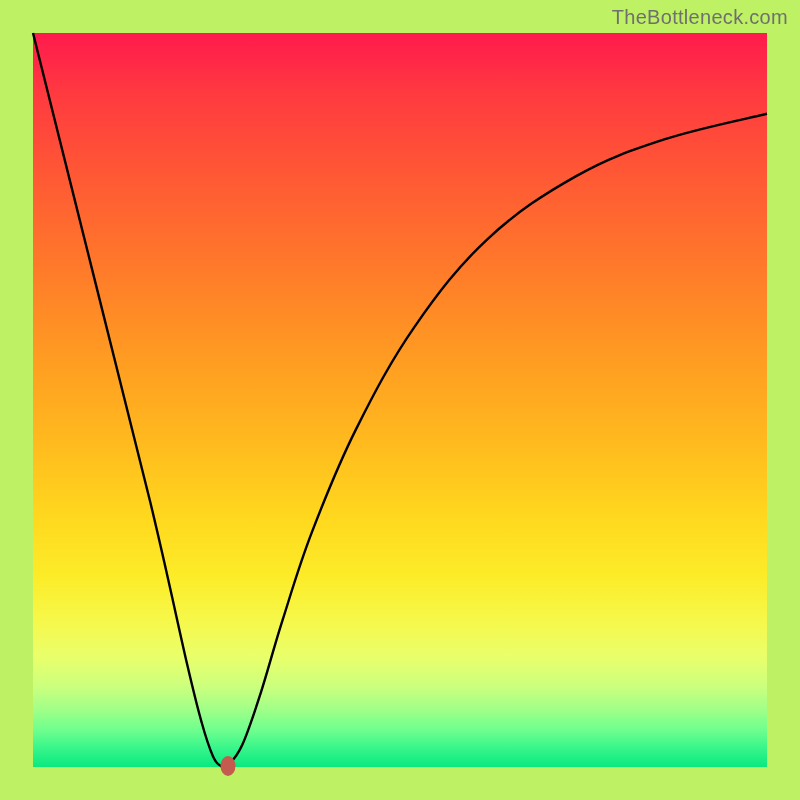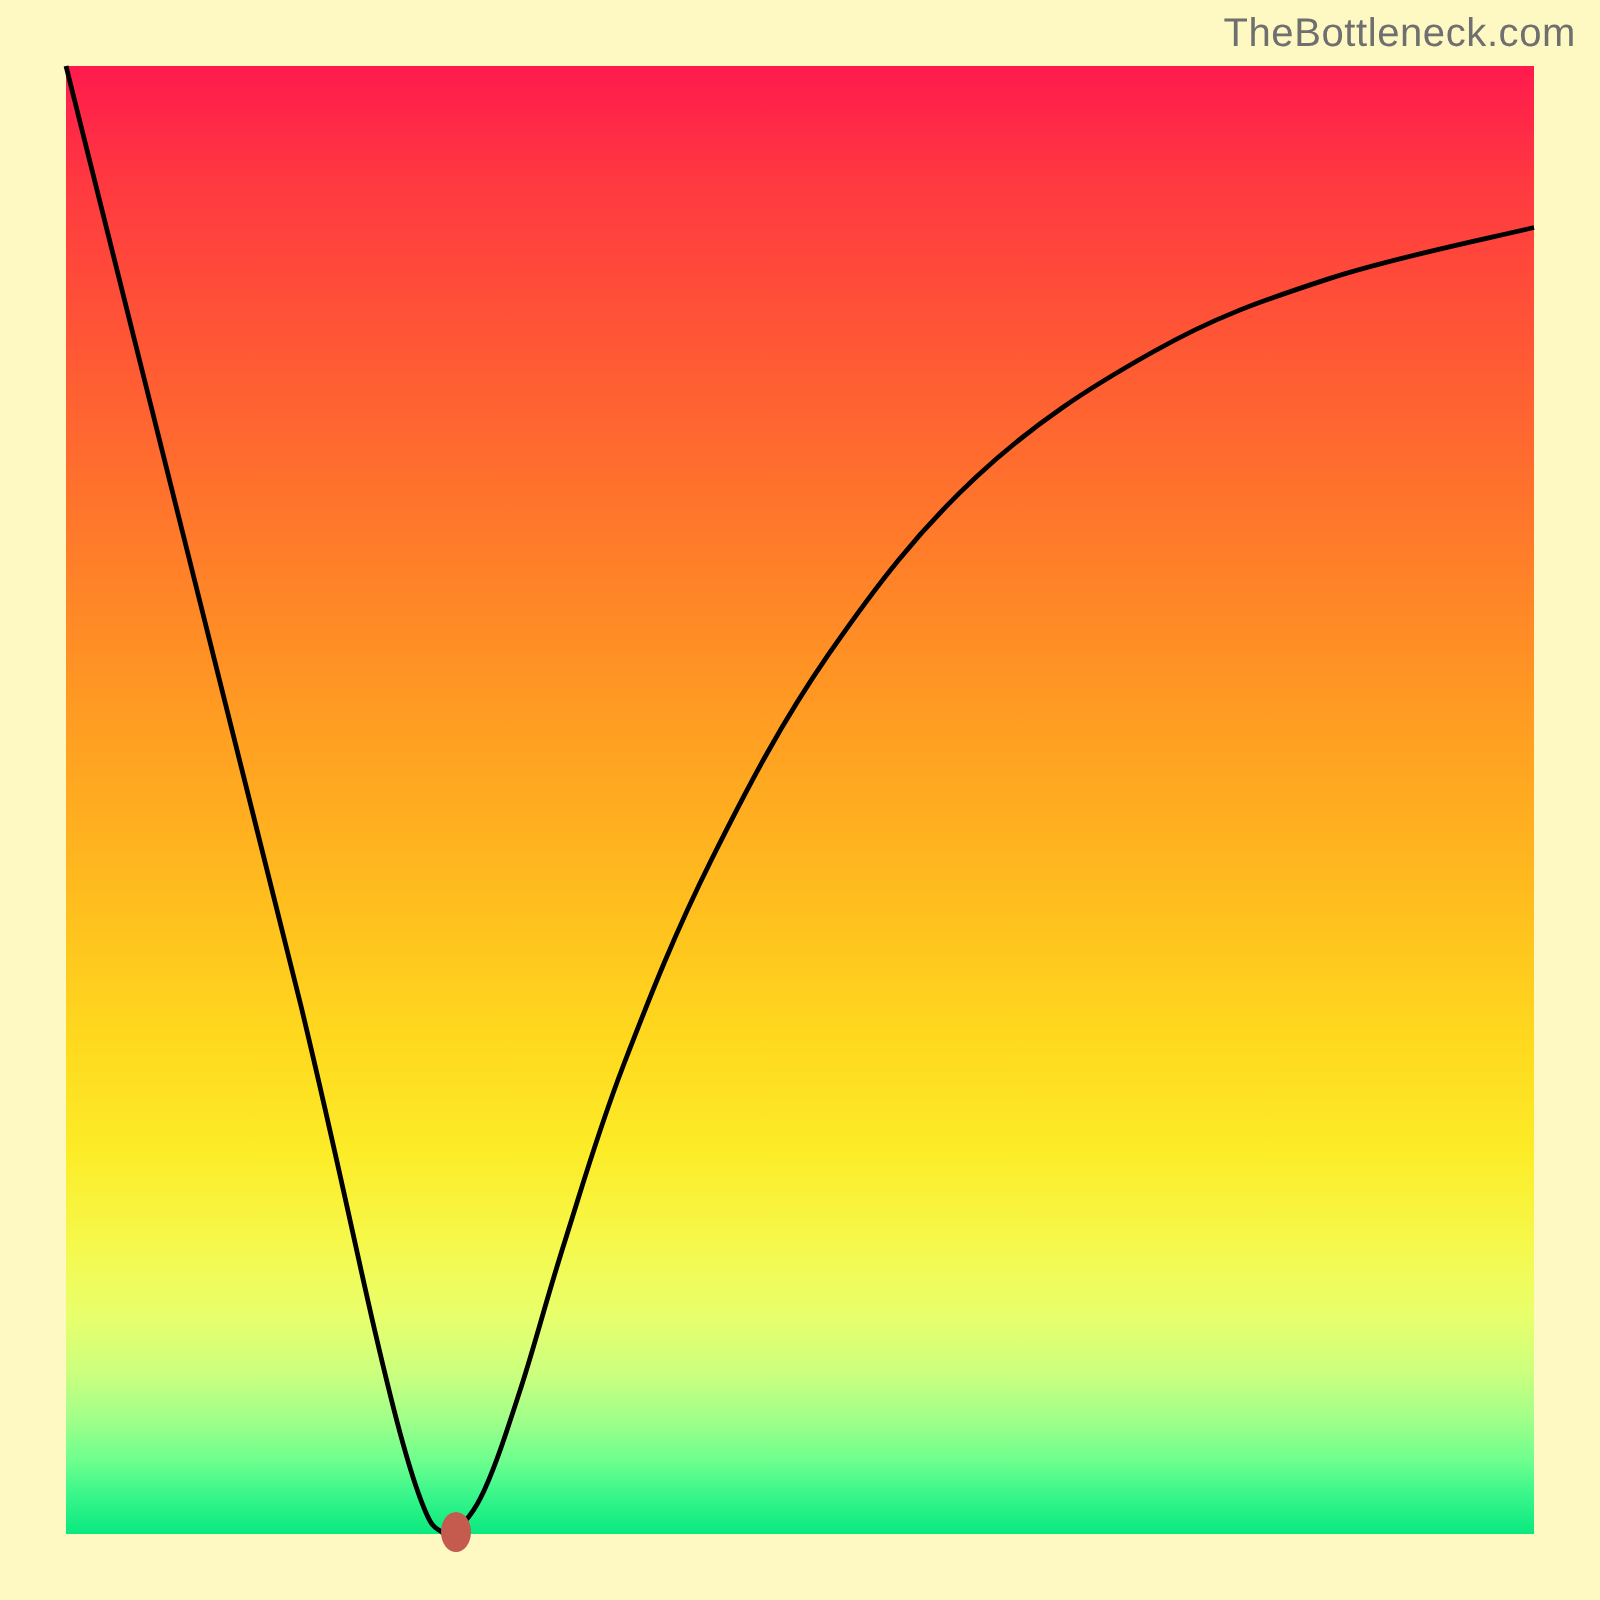--- a/index.html
+++ b/index.html
@@ -8,21 +8,21 @@
     width: 800px;
     height: 800px;
     background: #000;
     overflow: hidden;
     font-family: Arial, Helvetica, sans-serif;
   }
   .frame {
     position: relative;
     width: 800px;
     height: 800px;
-    background: #fef9c3;
+    background: #bef264;
   }
   .plot-area {
     position: absolute;
     left: 33px;
     top: 33px;
     width: 734px;
     height: 734px;
     
     background: linear-gradient(to bottom,
       #ff1a4d 0%,

